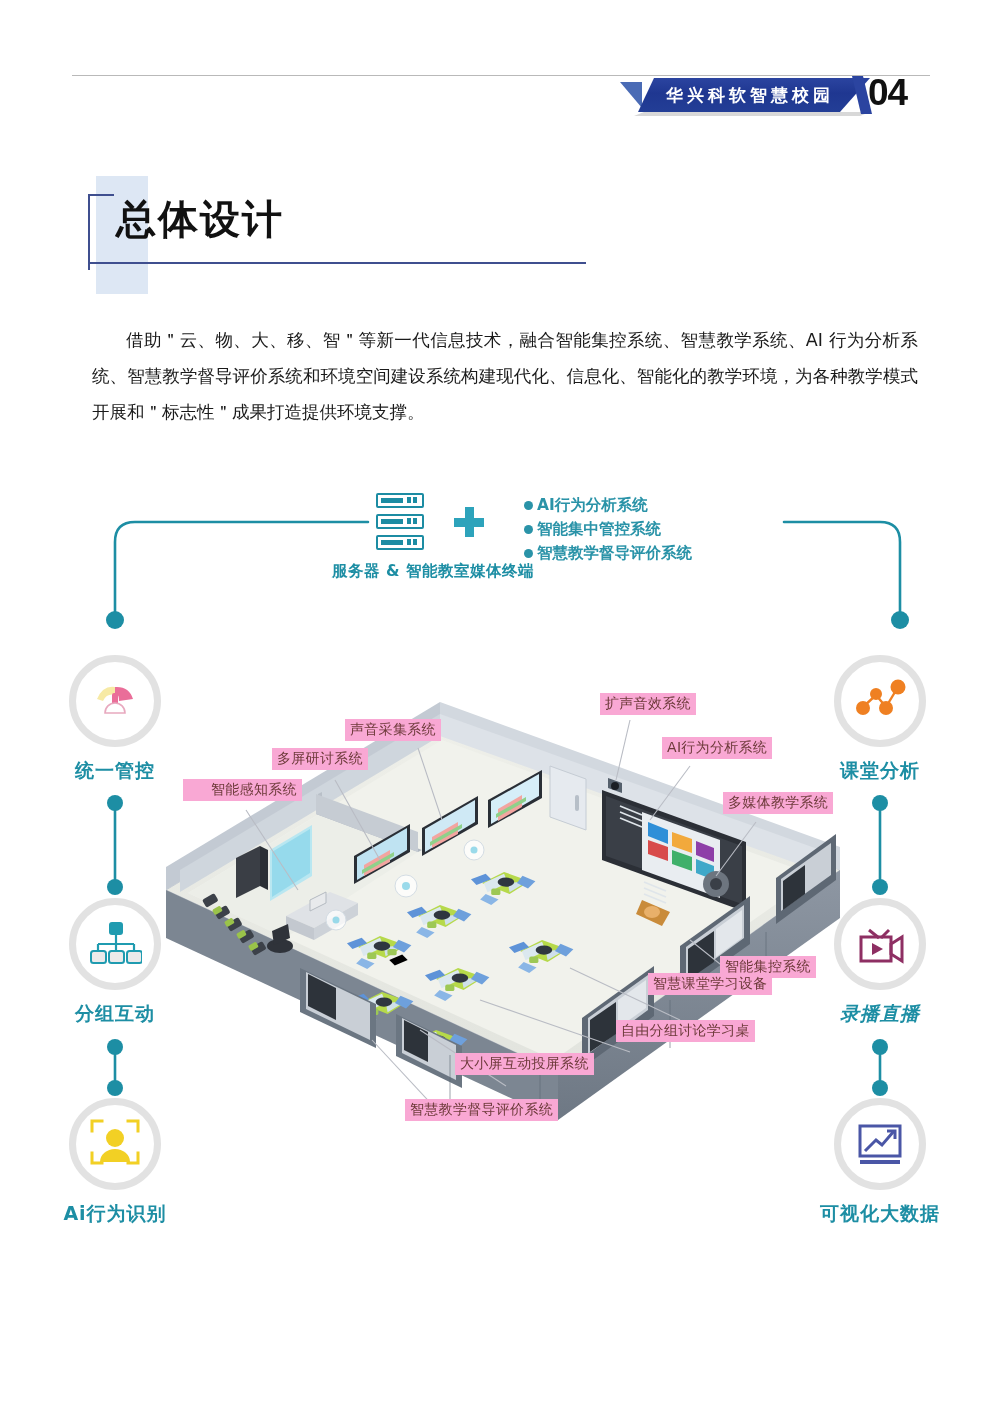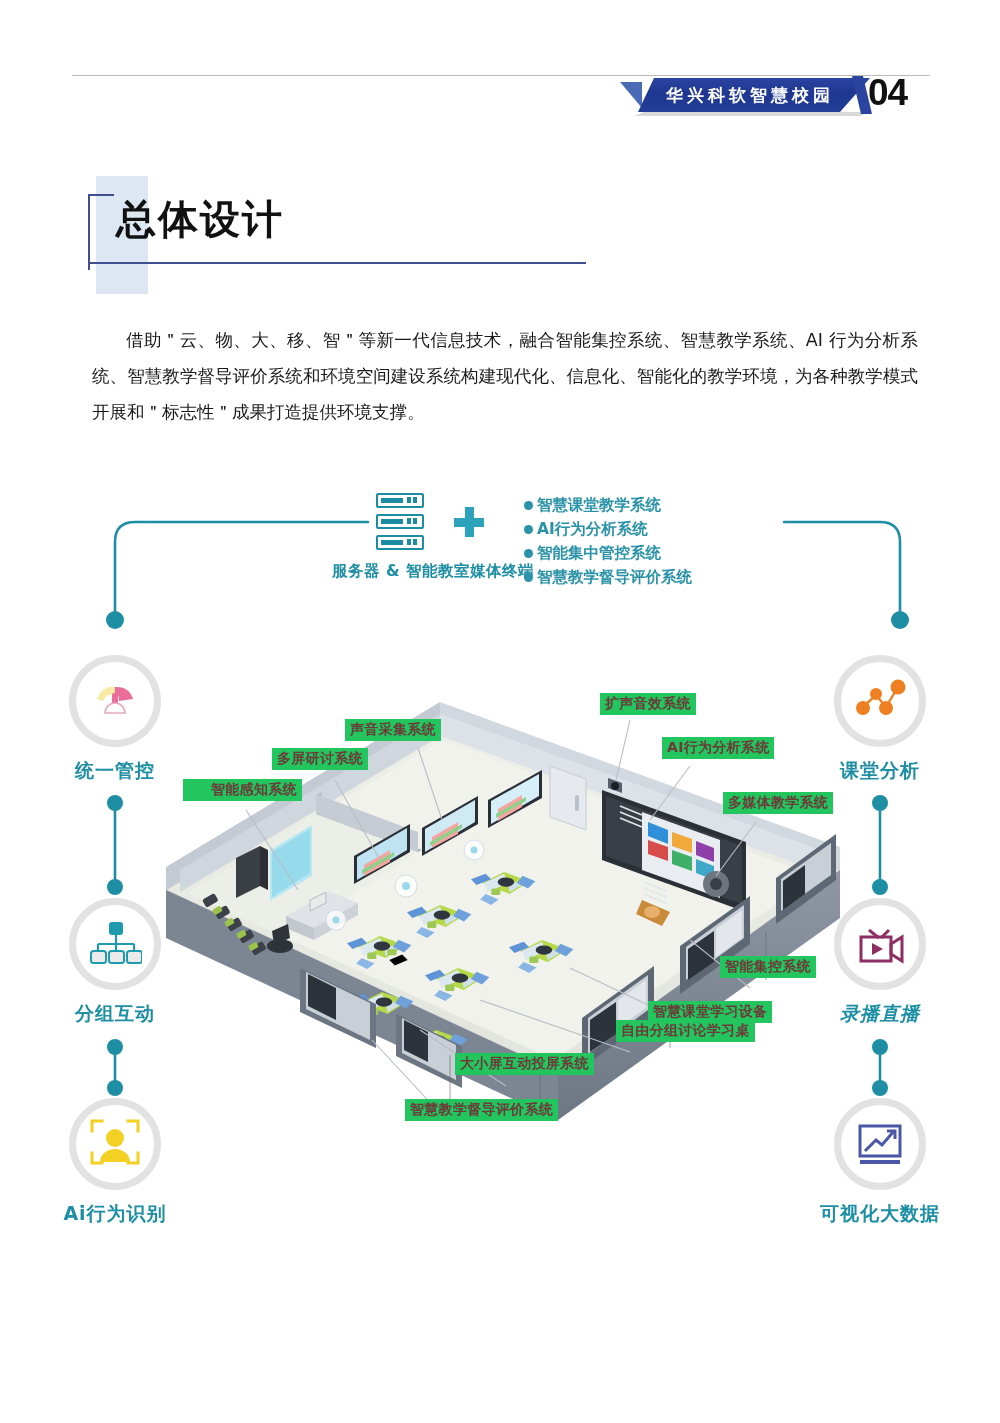--- a/index.html
+++ b/index.html
@@ -150,32 +150,32 @@
   #node-lbzb   { left: 795px; top: 443px; font-style: italic; }
   #node-ksh    { left: 795px; top: 643px; }
 
   
   #classroom { position: absolute; left: 150px; top: 245px; width: 700px; height: 420px; }
   #classroom svg { width: 700px; height: 420px; }
 
   
   .callout {
     position: absolute; padding: 2px 5px;
-    background: #22c55e;
-    color: #6d3a3a; font-size: 14px; font-weight: 700; white-space: nowrap;
+    background: #f9a8d4;
+    color: #6d3a3a; font-size: 14px; font-weight: 400; white-space: nowrap;
     font-family: "DejaVu Sans", sans-serif; letter-spacing: 0.3px;
   }
   #c-znzg  { left: 183px; top: 324px; padding-left: 28px; }
   #c-dpyt  { left: 272px; top: 293px; }
   #c-sycj  { left: 345px; top: 264px; }
   #c-kszx  { left: 600px; top: 238px; }
   #c-aixw  { left: 662px; top: 282px; }
   #c-dmt   { left: 723px; top: 337px; }
   #c-znjk  { left: 720px; top: 501px; }
-  #c-zhkt  { left: 648px; top: 518px; margin-top: 28px; }
+  #c-zhkt  { left: 648px; top: 518px; }
   #c-zydz  { left: 616px; top: 565px; }
   #c-dxp   { left: 455px; top: 598px; }
   #c-zjdd  { left: 405px; top: 644px; }
 </style>
 </head>
 <body>
 
 <div id="header-rule"></div>
 
 <div id="header-banner">
@@ -243,24 +243,20 @@
           <div class="dot2"></div>
         </div>
     </div>
     <div id="plus-sign"></div>
     <div id="server-caption">服务器 &amp; 智能教室媒体终端</div>
   </div>
 
   <div id="system-list">
     <div class="li">
       <span class="bullet"></span>
-      <span>智慧课堂教学系统</span>
-    </div>
-    <div class="li">
-      <span class="bullet"></span>
       <span>AI行为分析系统</span>
     </div>
     <div class="li">
       <span class="bullet"></span>
       <span>智能集中管控系统</span>
     </div>
     <div class="li">
       <span class="bullet"></span>
       <span>智慧教学督导评价系统</span>
     </div>

